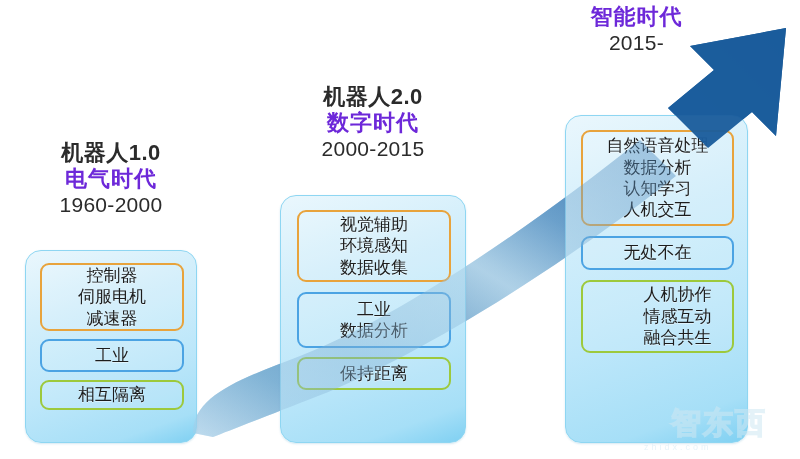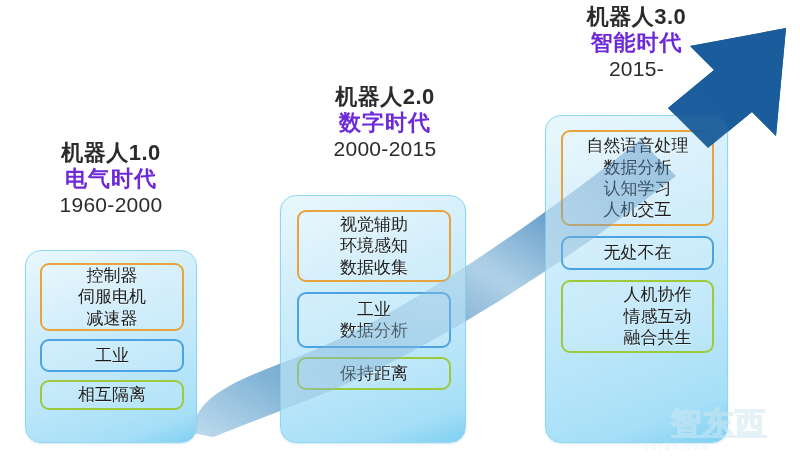--- a/index.html
+++ b/index.html
@@ -65,21 +65,21 @@
 
   
   .watermark{
     position:absolute;right:6px;bottom:4px;width:150px;height:62px;z-index:5;
     opacity:.55;pointer-events:none;
   }
   .wm-text{
     position:absolute;left:0;top:10px;width:100%;text-align:center;
     font-size:30px;font-weight:bold;color:transparent;
     -webkit-text-stroke:1.4px #cfe8f3;
-    letter-spacing:2px;white-space:nowrap;text-decoration:underline;
+    letter-spacing:2px;white-space:nowrap;
   }
   .wm-sub{
     position:absolute;left:0;bottom:3px;width:100%;text-align:left;
     font-size:9px;color:#d6eaf4;letter-spacing:3px;white-space:nowrap;
   }
 </style>
 </head>
 <body>
 
 <div id="stage">
@@ -127,21 +127,21 @@
       </div>
       <div class="box blue" style="left:14px;top:88px;width:144px;height:33px;">
         <div class="line">工业</div>
       </div>
       <div class="box green" style="left:14px;top:129px;width:144px;height:30px;">
         <div class="line">相互隔离</div>
       </div>
     </div>
   </div>
 
-  <div class="col" style="left:280px;top:84px;width:186px;height:359px;padding-left:24px;">
+  <div class="col" style="left:280px;top:84px;width:186px;height:359px;">
     <div class="heading" style="top:0;">
       <div class="h-model">机器人2.0</div>
       <div class="h-era">数字时代</div>
       <div class="h-years">2000-2015</div>
     </div>
     <div class="card" style="top:111px;width:186px;height:248px;">
       <div class="box orange" style="left:16px;top:14px;width:154px;height:72px;">
         <div class="line">视觉辅助</div>
         <div class="line">环境感知</div>
         <div class="line">数据收集</div>
@@ -151,25 +151,24 @@
         <div class="line">数据分析</div>
       </div>
       <div class="box green" style="left:16px;top:161px;width:154px;height:33px;">
         <div class="line">保持距离</div>
       </div>
     </div>
   </div>
 
   <div class="col" style="left:545px;top:4px;width:183px;height:439px;">
     <div class="heading" style="top:0;">
-      <div class="h-model">机器人3.0</div>
       <div class="h-era">智能时代</div>
       <div class="h-years">2015-</div>
     </div>
-    <div class="card" style="top:111px;width:183px;height:328px;">
+    <div class="card" style="top:111px;width:183px;height:328px;margin-left:20px;">
       <div class="box orange big" style="left:15px;top:14px;width:153px;height:96px;">
         <div class="line">自然语音处理</div>
         <div class="line">数据分析</div>
         <div class="line">认知学习</div>
         <div class="line">人机交互</div>
       </div>
       <div class="box blue" style="left:15px;top:120px;width:153px;height:34px;">
         <div class="line">无处不在</div>
       </div>
       <div class="box green" style="left:15px;top:164px;width:153px;height:73px;padding-left:44px;">

